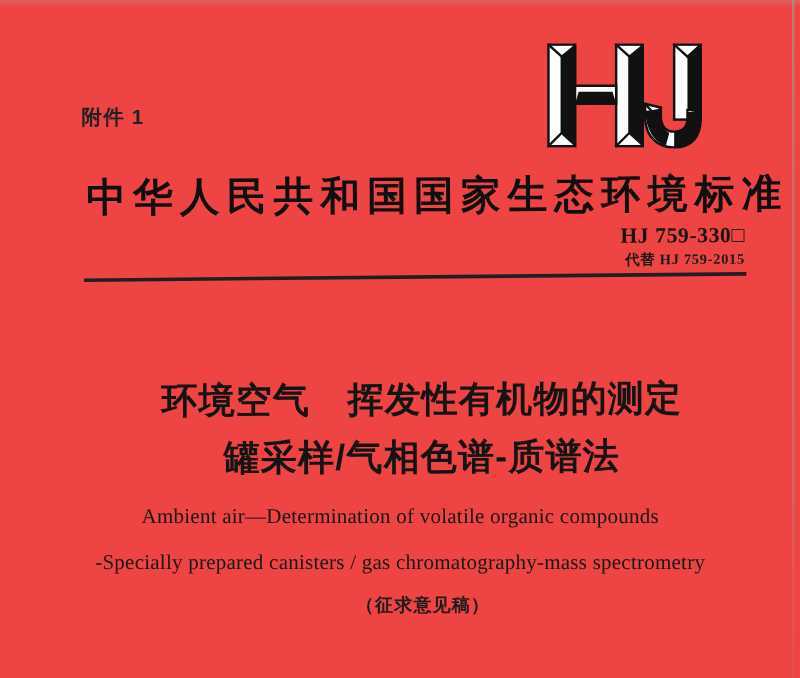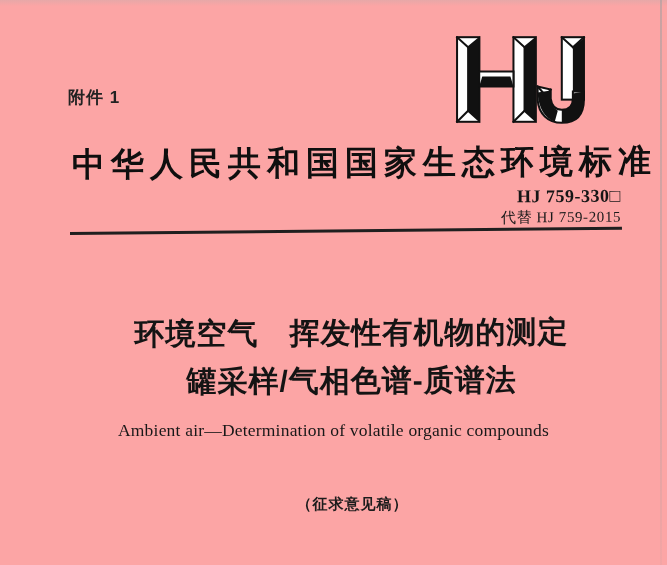--- a/index.html
+++ b/index.html
@@ -4,21 +4,21 @@
 <style>
   html,body{margin:0;padding:0;}
   body{
     width:667px;height:565px;
     background:#ffffff;
     position:relative;
     overflow:hidden;
     font-family:"Liberation Sans","DejaVu Sans",sans-serif;
     color:#1b1b1b;
   }
-  .page{position:absolute;inset:0;background:#fca5a5;}
+  .page{position:absolute;inset:0;background:#ef4444;}
   
   .scan-top{
     position:absolute;top:0;left:0;right:0;height:6px;
     background:linear-gradient(to bottom, rgba(175,175,175,.28), rgba(200,200,200,0));
     pointer-events:none;
   }
   .scan-right{
     position:absolute;top:0;bottom:0;left:660px;width:2px;
     background:linear-gradient(to bottom, rgba(160,160,160,.55), rgba(160,160,160,.35) 70%, rgba(160,160,160,.1));
     pointer-events:none;
@@ -39,21 +39,21 @@
   }
   .std-num{
     position:absolute;right:46px;top:186px;
     font-family:"Liberation Serif","DejaVu Serif",serif;
     font-weight:700;font-size:18px;letter-spacing:.5px;color:#161616;
     transform:rotate(-0.4deg);
   }
   .replaces{
     position:absolute;right:46px;top:208px;
     font-family:"Liberation Serif","DejaVu Serif",serif;
-    font-weight:400;font-size:15px;letter-spacing:.6px;color:#1a1a1a;
+    font-weight:700;font-size:12px;letter-spacing:.6px;color:#1a1a1a;
     transform:rotate(-0.4deg);
   }
   .rule{
     position:absolute;left:70px;top:232px;width:552px;height:2.5px;
     background:#1f1f1f;transform:rotate(-0.55deg);transform-origin:left center;
   }
   .title-zh{
     position:absolute;left:0;width:667px;text-align:center;
     font-weight:700;font-size:30px;letter-spacing:1px;
     color:#141414;white-space:nowrap;
@@ -118,16 +118,17 @@
   <div class="replaces">代替 HJ 759-2015</div>
 
   <div class="rule"></div>
 
   <div class="title-zh l1">环境空气　挥发性有机物的测定</div>
 
   <div class="title-zh l2">罐采样/气相色谱-质谱法</div>
 
   <div class="title-en l1">Ambient air—Determination of volatile organic compounds</div>
 
+  <div class="title-en l2">-Specially prepared canisters / gas chromatography-mass spectrometry</div>
 
   <div class="draft">（征求意见稿）</div>
 
 </div>
 
 </body></html>

